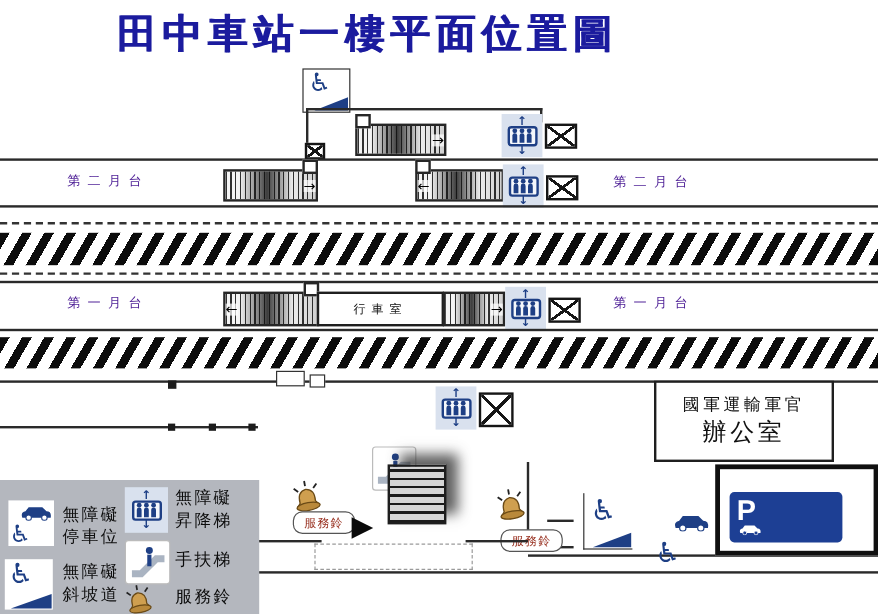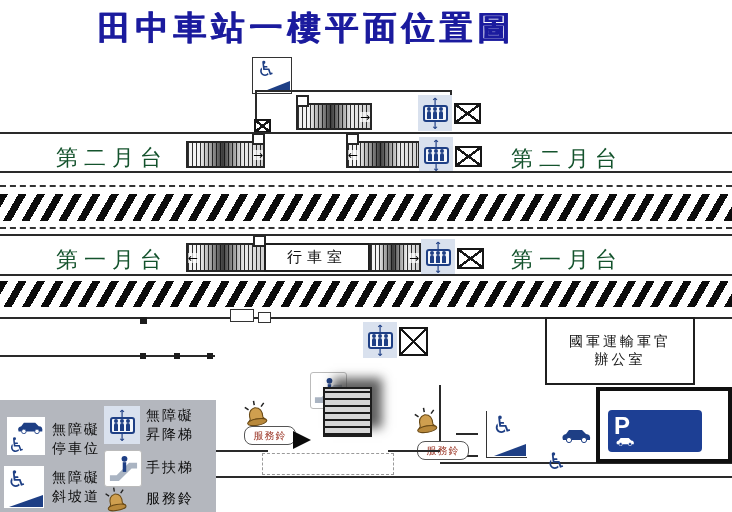--- a/index.html
+++ b/index.html
@@ -12,21 +12,21 @@
   .vline{position:absolute;background:#2a2a2a;width:2px;}
   .dashed{position:absolute;height:0;border-top:2px dashed #333;}
   .hatch{position:absolute;background:
      repeating-linear-gradient(120deg,#0c0c0c 0 7px,transparent 7px 16px);}
   .tick{position:absolute;width:7px;height:7px;background:#1c1c1c;}
 
   .title{position:absolute;left:0;top:6px;width:612px;text-align:center;
      font-size:33px;font-weight:bold;letter-spacing:5px;color:var(--title,#1b1b9e);
      text-shadow:1px 0 0 var(--title,#1b1b9e);}
 
-  .plat-label{position:absolute;font-size:22px;letter-spacing:6px;color:#14532d;}
+  .plat-label{position:absolute;font-size:11px;letter-spacing:6px;color:#4c1d95;}
 
   
   .stairs{position:absolute;border:2px solid #262626;box-sizing:border-box;background:
      repeating-linear-gradient(90deg,rgba(15,15,15,.85) 0 1px,transparent 1px 4px),
      linear-gradient(90deg,#f4f4f4 0 15%,#9a9a9a 32%,#3d3d3d 46%,#8e8e8e 58%,#ececec 74%,#cfcfcf);}
   .stairs::before{content:'';position:absolute;top:-10px;right:-2px;width:9px;height:8px;
      border:2px solid #262626;background:#fff;}
   .stairs.hook-l::before{right:auto;left:-2px;}
   .stairs.no-hook::before{display:none;}
   .stairs.arr-r::after,.stairs.arr-l::after{position:absolute;top:50%;transform:translateY(-50%);
@@ -54,21 +54,21 @@
 
   
   .wc{font-family:"DejaVu Sans",sans-serif;color:var(--navy,#1e3f85);line-height:1;}
   .ramp-box{position:absolute;background:#fff;border:1px solid #333;}
   .wedge{position:absolute;bottom:1px;right:1px;width:0;height:0;
      border-bottom:11px solid var(--navy,#1e3f85);border-left:28px solid transparent;}
 
   
   .room{position:absolute;border:2px solid #1f1f1f;box-sizing:border-box;background:#fff;
      display:flex;flex-direction:column;align-items:center;justify-content:center;}
-  .room-label{font-size:15px;letter-spacing:3px;color:#101010;white-space:nowrap;}
+  .room-label{font-size:10px;letter-spacing:3px;color:#101010;white-space:nowrap;}
 
   
   .bell{position:absolute;transform:rotate(-10deg);}
   .bubble{position:absolute;background:#fff;border:1.5px solid #555;border-radius:8px;
      font-size:10px;letter-spacing:1px;color:var(--bubble-text,#993222);
      display:flex;align-items:center;justify-content:center;}
 
   
   .bigstairs{position:absolute;border:2px solid #1d1d1d;box-sizing:border-box;
      background:repeating-linear-gradient(0deg,#1b1b1b 0 2px,#d6d6d6 2px 7px);
@@ -197,21 +197,21 @@
     <svg width="31" height="31" viewBox="0 0 32 32">
       <path d="M2 26 h8 l13-13 h7" fill="none" stroke="#aab4c2" stroke-width="6"></path>
       <circle cx="17" cy="6" r="3" fill="#1e3f85"></circle>
       <rect x="15.2" y="9.5" width="3.6" height="10" fill="#1e3f85"></rect>
     </svg>
   </div>
   <div class="bigstairs" style="left:323px;top:387px;width:49px;height:50px;"></div>
 
   <div class="room" style="left:545px;top:317px;width:150px;height:68px;">
     <span class="room-label" style="font-size:14px;">國軍運輸軍官</span>
-    <span class="room-label" style="font-size:14px;">辦公室</span>
+    <span class="room-label" style="font-size:20px;">辦公室</span>
   </div>
 
   <div class="vline" style="left:439px;top:385px;height:68px;"></div>
   <div class="hline" style="left:456px;top:433px;width:22px;"></div>
   <div class="hline" style="left:456px;top:455px;width:22px;"></div>
 
   <div class="bell" style="left:242px;top:399px;">
     <svg width="28" height="28" viewBox="0 0 26 26">
       <g stroke="#222" stroke-width="1.4">
           <line x1="4" y1="6" x2="7" y2="9"></line>

